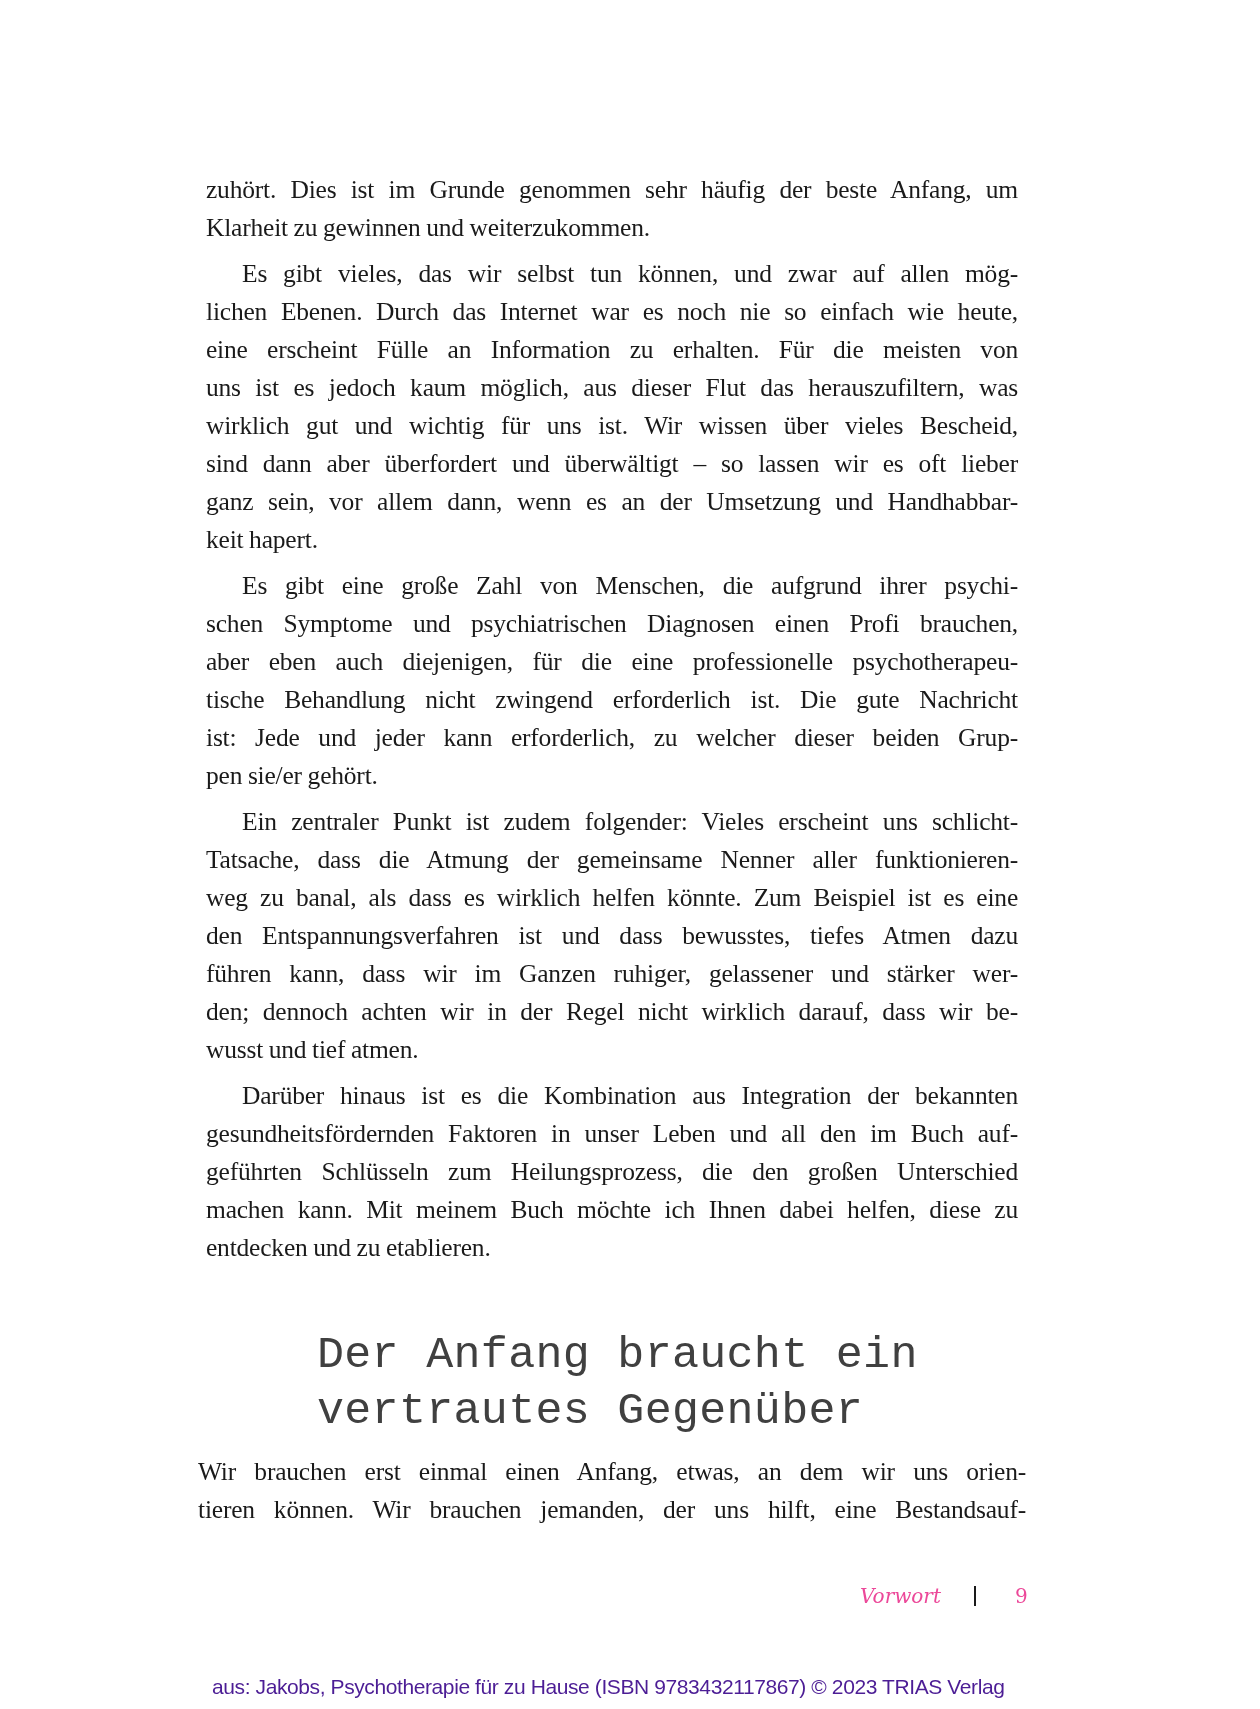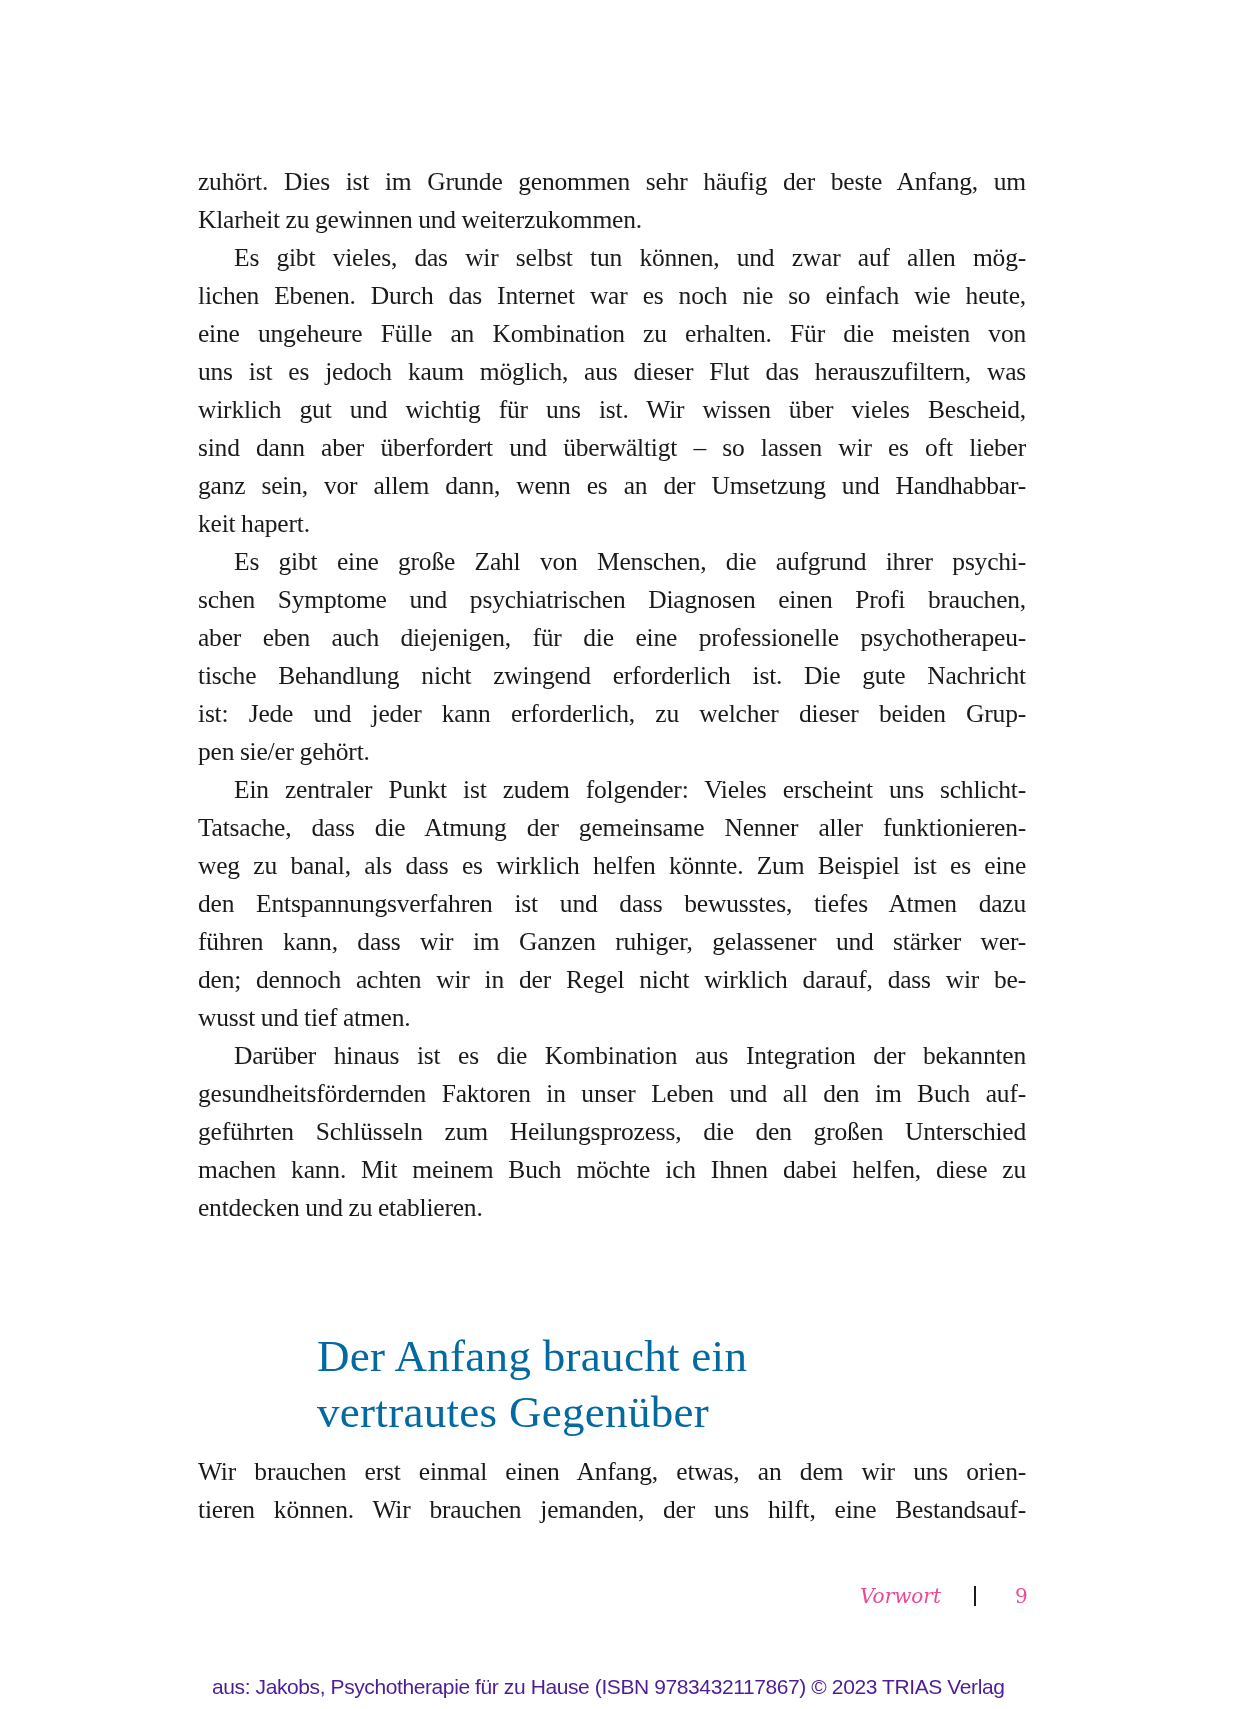--- a/index.html
+++ b/index.html
@@ -26,46 +26,46 @@
       top: 163px;
       width: 828px;
       font-family: "Liberation Serif", "DejaVu Serif", serif;
       font-size: 25.5px;
       line-height: 38px;
       text-align: justify;
       letter-spacing: -0.2px;
       word-spacing: -0.5px;
     }
     .column p {
-      margin: 0;
+      margin: 8px;
       hyphens: manual;
     }
     .line {
       display: block;
       text-align: justify;
       text-align-last: justify;
       white-space: nowrap;
       height: 38px;
     }
     .line.last {
       text-align-last: left;
     }
     .line.indent {
       padding-left: 36px;
     }
     .heading {
       position: absolute;
       left: 317px;
       top: 1328px;
       width: 760px;
-      font-family: Liberation Serif, serif;
+      font-family: Liberation Mono, monospace;
       font-weight: 200;
       font-size: 45px;
       line-height: 56px;
-      color: #0369a1;
+      color: #404040;
       letter-spacing: 0.3px;
     }
     .heading .hl {
       display: block;
       white-space: nowrap;
     }
     .after-heading {
       position: absolute;
       left: 198px;
       top: 1453px;
@@ -125,21 +125,21 @@
   <div class="column">
 
     <p>
       <span class="line">zuhört. Dies ist im Grunde genommen sehr häufig der beste Anfang, um</span>
       <span class="line last">Klarheit zu gewinnen und weiterzukommen.</span>
     </p>
 
     <p>
       <span class="line indent">Es gibt vieles, das wir selbst tun können, und zwar auf allen mög-</span>
       <span class="line">lichen Ebenen. Durch das Internet war es noch nie so einfach wie heute,</span>
-      <span class="line">eine ungeheure Fülle an Kombination zu erhalten. Für die meisten von</span>
+      <span class="line">eine erscheint Fülle an Information zu erhalten. Für die meisten von</span>
       <span class="line">uns ist es jedoch kaum möglich, aus dieser Flut das herauszufiltern, was</span>
       <span class="line">wirklich gut und wichtig für uns ist. Wir wissen über vieles Bescheid,</span>
       <span class="line">sind dann aber überfordert und überwältigt – so lassen wir es oft lieber</span>
       <span class="line">ganz sein, vor allem dann, wenn es an der Umsetzung und Handhabbar-</span>
       <span class="line last">keit hapert.</span>
     </p>
 
     <p>
       <span class="line indent">Es gibt eine große Zahl von Menschen, die aufgrund ihrer psychi-</span>
       <span class="line">schen Symptome und psychiatrischen Diagnosen einen Profi brauchen,</span>

